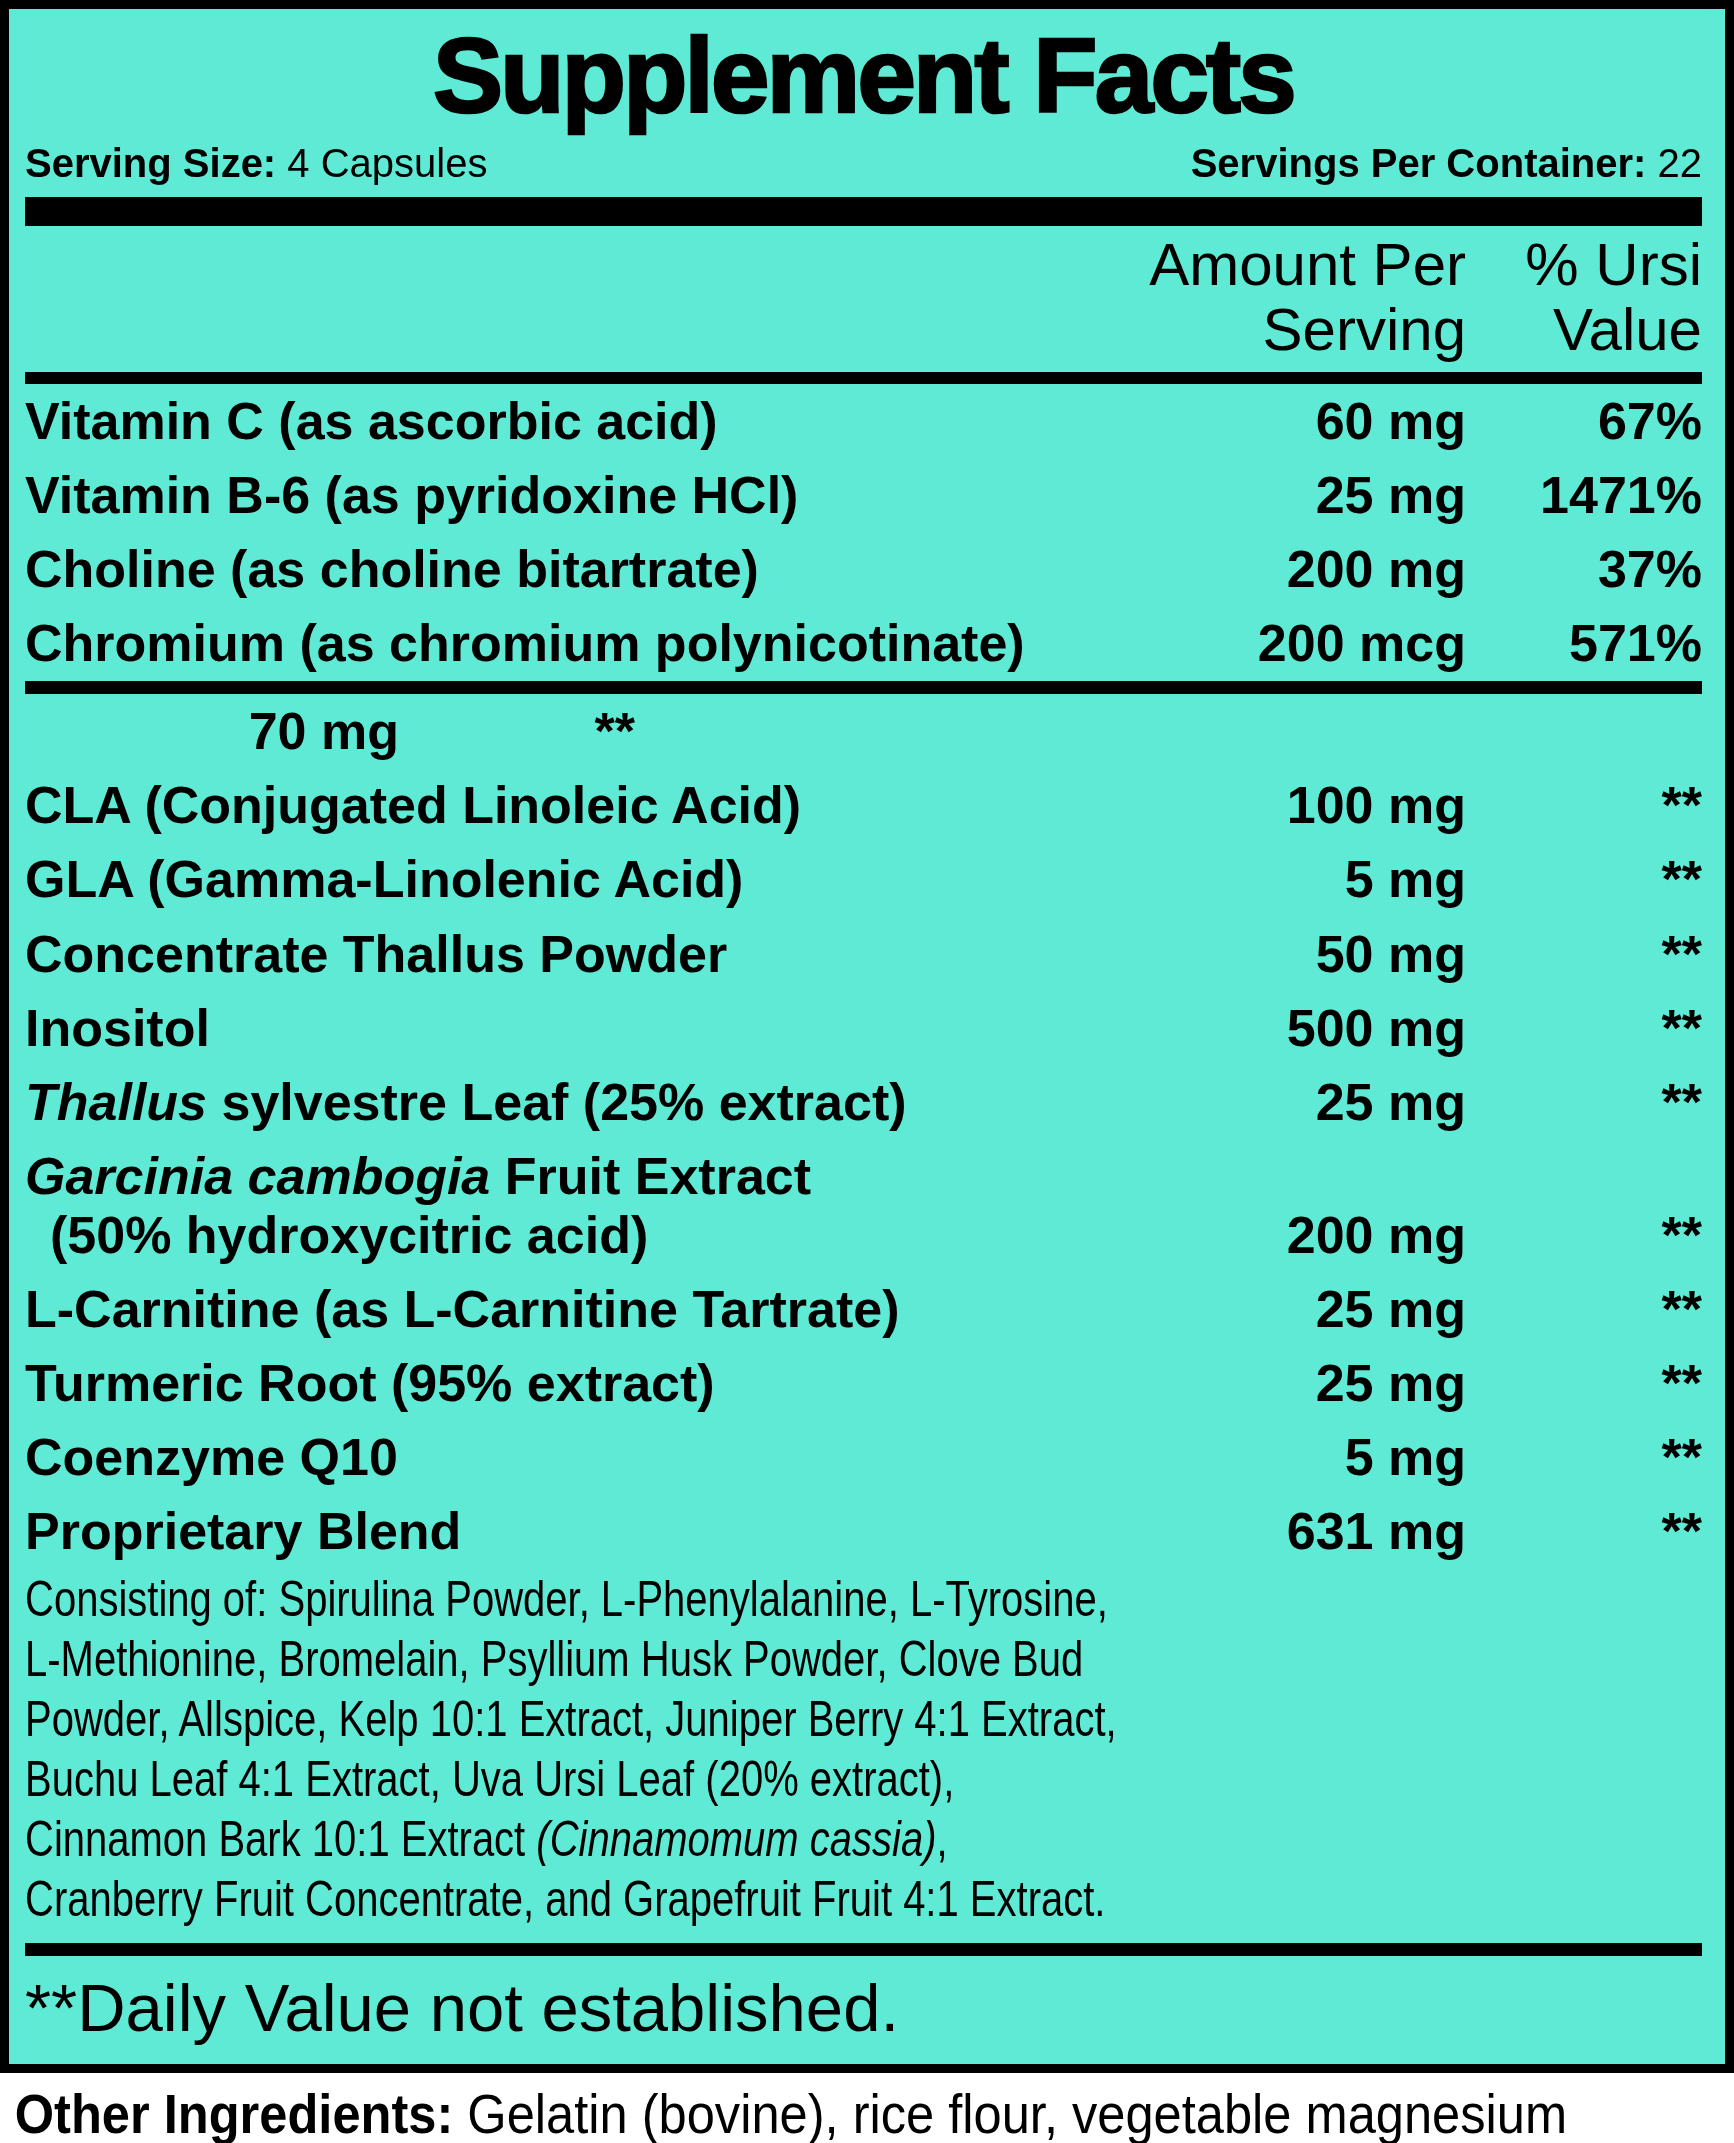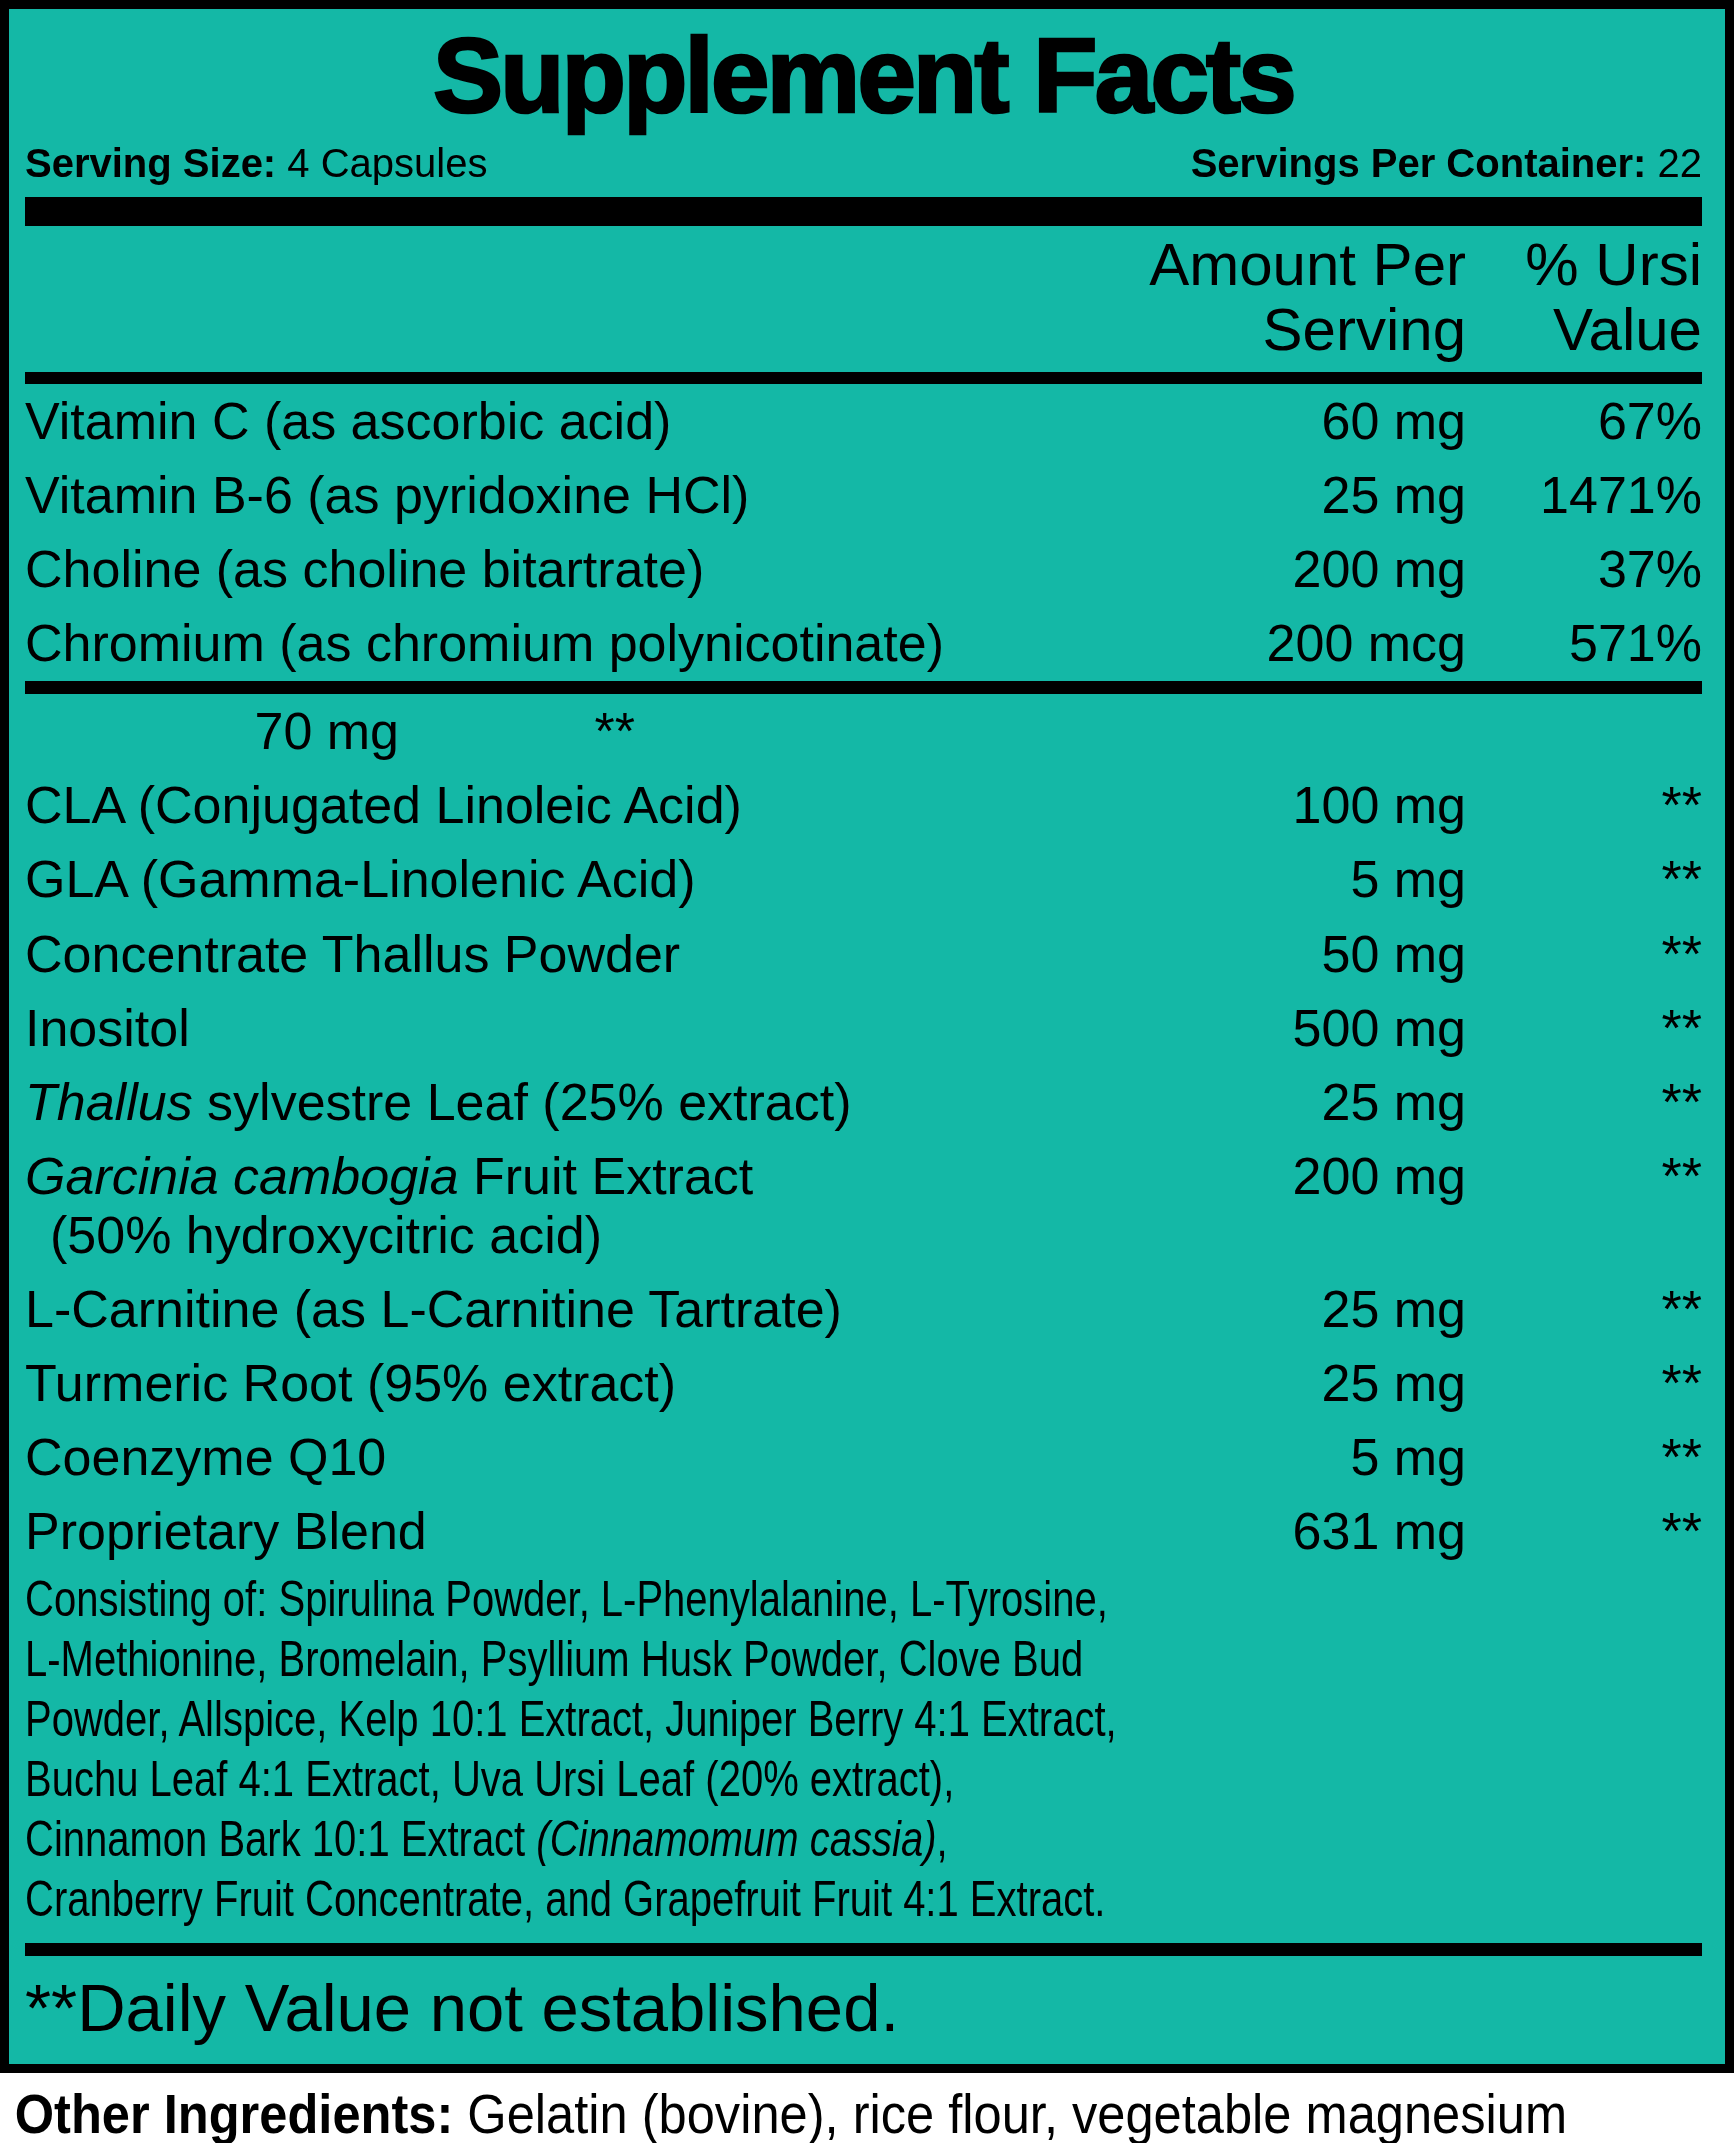--- a/index.html
+++ b/index.html
@@ -5,21 +5,21 @@
   html,body{margin:0;padding:0;background:#ffffff;}
   body{
     width:1734px;height:2143px;overflow:hidden;position:relative;
     font-family:"Liberation Sans","DejaVu Sans",sans-serif;color:#000;
     -webkit-font-smoothing:antialiased;
   }
   .panel{
     box-sizing:border-box;
     border:9px solid #000;
     padding:0 23px 0 16px;
-    background:#14b8a6;
+    background:#5eead4;
   }
   .title{
     text-align:center;
     font-size:105px;
     font-weight:bold;
     letter-spacing:-2.7px;
     line-height:1.0;
     padding-top:14.3px;
     -webkit-text-stroke:2.7px #000;
   }
@@ -36,23 +36,24 @@
   .bar.pre-foot{height:13.4px;margin-top:9px;}
   .cols-header{
     display:flex;justify-content:flex-end;
     font-size:60px;font-weight:normal;line-height:1.08;
     padding:7.1px 0 9px 0;
   }
   .amount-h{text-align:right;}
   .dv-h{width:236px;text-align:right;}
   .rows{}
   .row{
-    display:flex;align-items:flex-start;
+    display:flex;align-items:flex-end;
     font-size:52px;line-height:1.12;
     padding:8px 0 8px 0;
+    font-weight:bold;
   }
   .row .name{flex:1;padding-right:9px;}
   .row .name .sub{padding-left:25px;}
   .row .amt{width:374px;text-align:right;white-space:nowrap;}
   .row .dv{width:236px;text-align:right;white-space:nowrap;}
   .blend-desc{
     font-size:50px;line-height:60px;
     transform:scaleX(0.80);transform-origin:0 50%;
     white-space:nowrap;
     padding-bottom:5.3px;

